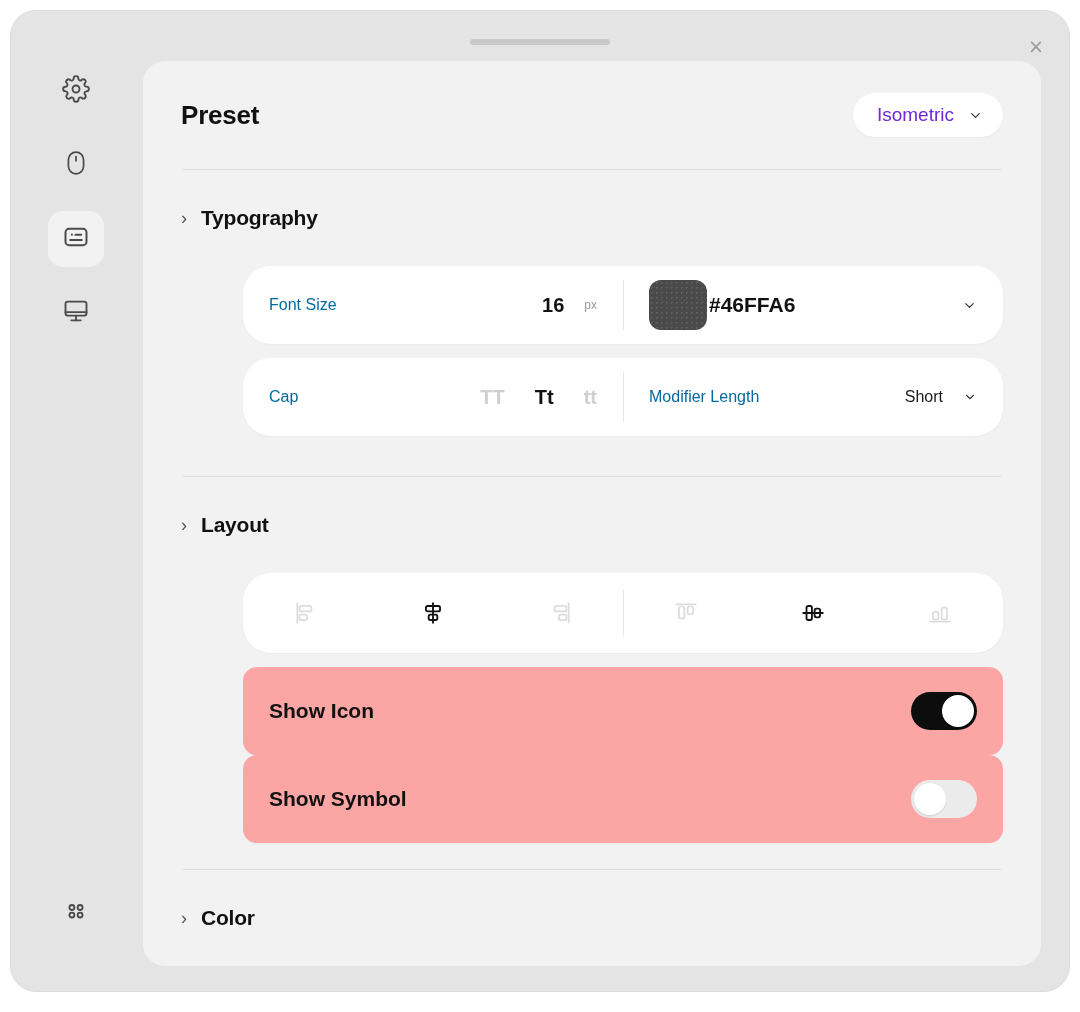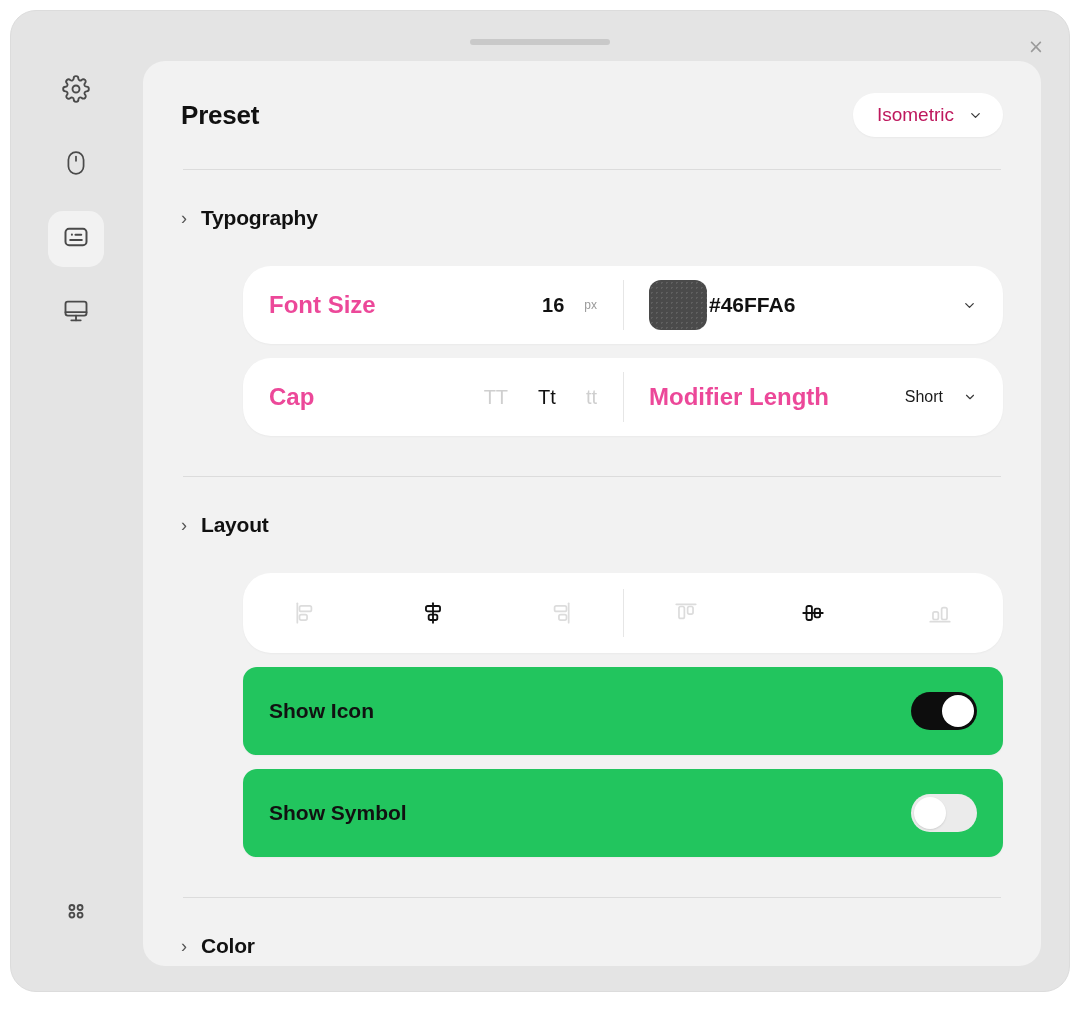--- a/index.html
+++ b/index.html
@@ -89,21 +89,21 @@
     font-weight: bold;
     color: #111;
     letter-spacing: -0.2px;
   }
   .preset-select {
     display: flex; align-items: center; gap: 14px;
     background: #fff;
     border-radius: 22px;
     padding: 11px 20px 11px 24px;
     font-size: 19px;
-    color: #be185d;
+    color: #6d28d9;
     cursor: pointer;
     box-shadow: 0 1px 2px rgba(0,0,0,0.04);
   }
 
   .divider {
     height: 1px;
     background: #dcdcdc;
     margin: 0 2px;
   }
 
@@ -144,34 +144,34 @@
     position: relative;
   }
   .cell + .cell::before {
     content: "";
     position: absolute;
     left: 0; top: 14px; bottom: 14px;
     width: 1px;
     background: #e6e6e6;
   }
   .cell-label {
-    font-size: 24px;
-    font-weight: bold;
-    color: #ec4899;
+    font-size: 16px;
+    font-weight: normal;
+    color: #0369a1;
   }
   .cell-right {
     margin-left: auto;
     display: flex; align-items: center; gap: 20px;
   }
   .num-value { font-size: 20px; font-weight: bold; color: #111; }
   .unit { font-size: 12px; color: #9a9a9a; }
   .value-text { font-size: 16px; color: #1a1a1a; }
 
   .caps-group { margin-left: auto; display: flex; align-items: center; gap: 30px; }
-  .cap-opt { font-size: 20px; color: #cfcfcf; font-weight: normal; cursor: pointer; }
+  .cap-opt { font-size: 20px; color: #cfcfcf; font-weight: bold; cursor: pointer; }
   .cap-opt.selected { color: #111; }
 
   .swatch {
     width: 58px; height: 50px;
     border-radius: 12px;
     background-color: #4a4a4a;
     background-image: radial-gradient(#5f5f5f 1px, transparent 1px);
     background-size: 5px 5px;
     flex: 0 0 auto;
   }
@@ -201,26 +201,25 @@
   .align-btn {
     width: 48px; height: 48px;
     display: flex; align-items: center; justify-content: center;
     cursor: pointer;
     color: #dcdcdc;
   }
   .align-btn.selected { color: #111; }
 
   
   .toggle-row {
-    background: #22c55e;
+    background: #fca5a5;
     border-radius: 14px;
     height: 88px;
     display: flex; align-items: center;
     padding: 0 26px;
-    margin-bottom: 14px;
     box-shadow: 0 1px 2px rgba(0,0,0,0.035);
   }
   .toggle-label { font-size: 21px; font-weight: bold; color: #111; }
   .toggle {
     margin-left: auto;
     width: 66px; height: 38px;
     border-radius: 19px;
     background: #ebebeb;
     position: relative;
     cursor: pointer;

